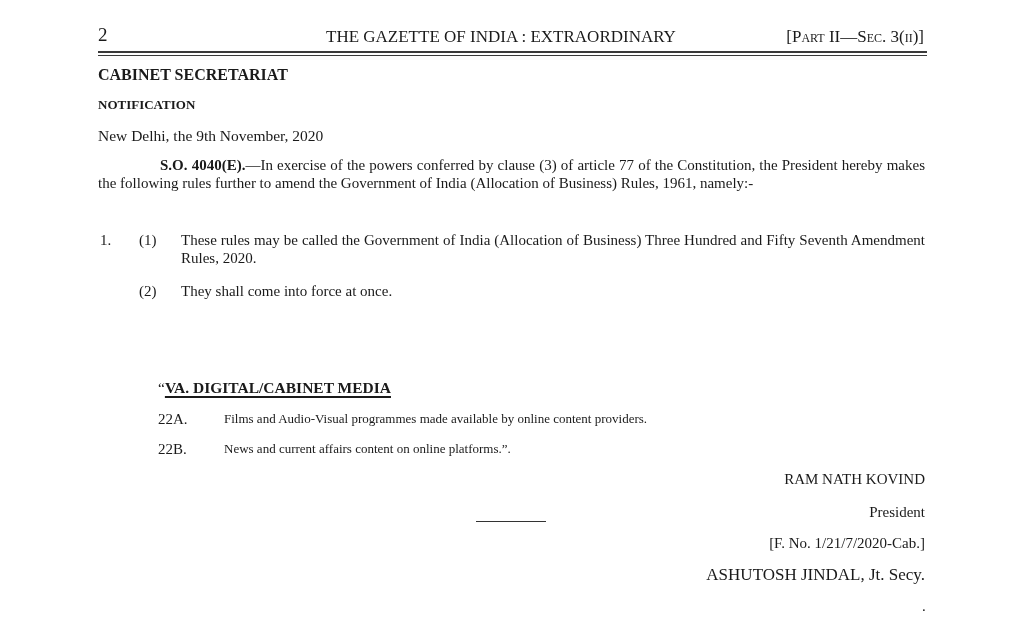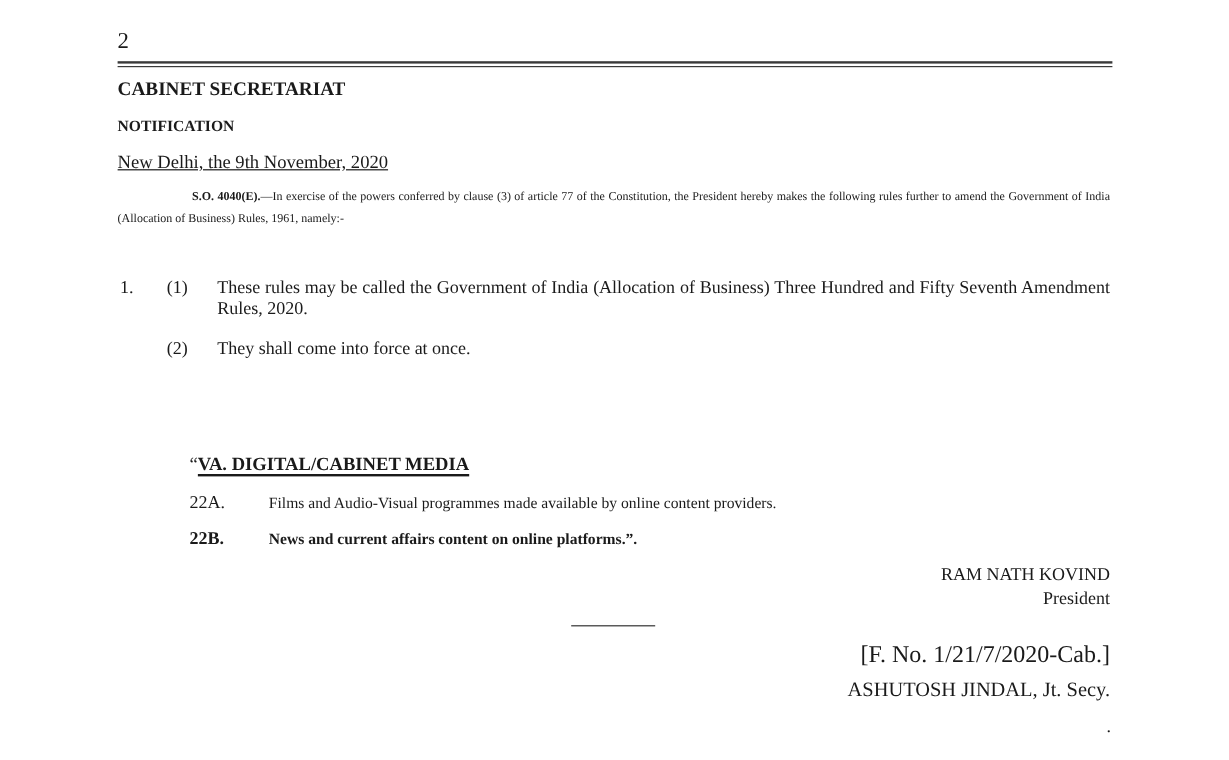--- a/index.html
+++ b/index.html
@@ -14,23 +14,23 @@
     }
     .header .pg { position: absolute; left: 0; top: 2px; font-size: 19px; }
     .header .title { position: absolute; left: 228px; top: 5px; letter-spacing: 0; }
     .header .part { position: absolute; right: 2px; top: 5px; font-variant: small-caps; }
     .hrule1 { position: absolute; left: 98px; top: 51px; width: 829px; height: 2px; background: #3a3a3a; }
     .hrule2 { position: absolute; left: 98px; top: 55px; width: 829px; height: 1px; background: #3a3a3a; }
 
     .center { position: absolute; left: 98px; width: 829px; text-align: left; }
     .ministry { top: 66px; font-weight: bold; font-size: 16px; }
     .notif { top: 97px; font-weight: bold; font-size: 13px; }
-    .dateline { top: 127px; font-size: 15.5px; text-decoration: underline; }
+    .dateline { top: 127px; font-size: 15.5px; }
 
-    .para { position: absolute; left: 98px; width: 827px; font-size: 10px; line-height: 18px; text-align: justify; }
+    .para { position: absolute; left: 98px; width: 827px; font-size: 15px; line-height: 18px; text-align: justify; }
     .para.p1 { top: 156px; text-indent: 62px; }
     .para.p1 b { font-weight: bold; }
 
     .item { position: absolute; font-size: 15px; line-height: 18px; }
     .num1 { left: 100px; top: 231px; }
     .sub1-no { left: 139px; top: 231px; }
     .sub1-text { left: 181px; top: 231px; width: 744px; text-align: justify; text-align-last: left; }
     .sub2-no { left: 139px; top: 282px; }
     .sub2-text { left: 181px; top: 282px; }
 
@@ -38,34 +38,36 @@
     .para.p2 .lead { display: inline-block; width: 62px; }
     .justify-line { text-align: justify; }
 
     .subhead { position: absolute; left: 158px; top: 379px; font-size: 15.5px; font-weight: bold; }
     .subhead .q { font-weight: normal; }
     .subhead .u { text-decoration: underline; text-underline-offset: 3px; text-decoration-thickness: 1.5px; }
 
     .entry-no { position: absolute; left: 158px; font-size: 15px; }
     .entry-text { position: absolute; left: 224px; font-size: 13px; }
     .e1 { top: 411px; }
-    .e2 { top: 441px; font-weight: bold; }
+    .e2 { top: 441px; }
 
     .sig-name { position: absolute; right: 99px; top: 471px; font-size: 15px; }
-    .sig-title { position: absolute; right: 99px; top: 491px; font-size: 15px; }
+    .sig-title { position: absolute; right: 99px; top: 504px; font-size: 15px; }
     .sep { position: absolute; left: 476px; top: 521px; width: 70px; height: 1px; background: #333; }
-    .fileno { position: absolute; right: 99px; top: 535px; font-size: 20px; }
+    .fileno { position: absolute; right: 99px; top: 535px; font-size: 15px; }
     .officer { position: absolute; right: 99px; top: 565px; font-size: 17px; }
     .dot { position: absolute; left: 922px; top: 598px; font-size: 15px; }
   </style>
 </head>
 <body>
 
 <div class="header">
   <span class="pg">2</span>
+  <span class="title">THE GAZETTE OF INDIA : EXTRAORDINARY</span>
+  <span class="part">[Part II—Sec. 3(ii)]</span>
 </div>
 <div class="hrule1"></div>
 <div class="hrule2"></div>
 
 <div class="center ministry">CABINET SECRETARIAT</div>
 <div class="center notif">NOTIFICATION</div>
 <div class="center dateline">New Delhi, the 9th November, 2020</div>
 
 <div class="para p1">
   <b>S.O. 4040(E).</b><span>—In exercise of the powers conferred by clause (3) of article 77 of the Constitution, the President hereby makes the following rules further to amend the Government of India (Allocation of Business) Rules, 1961, namely:-</span>

